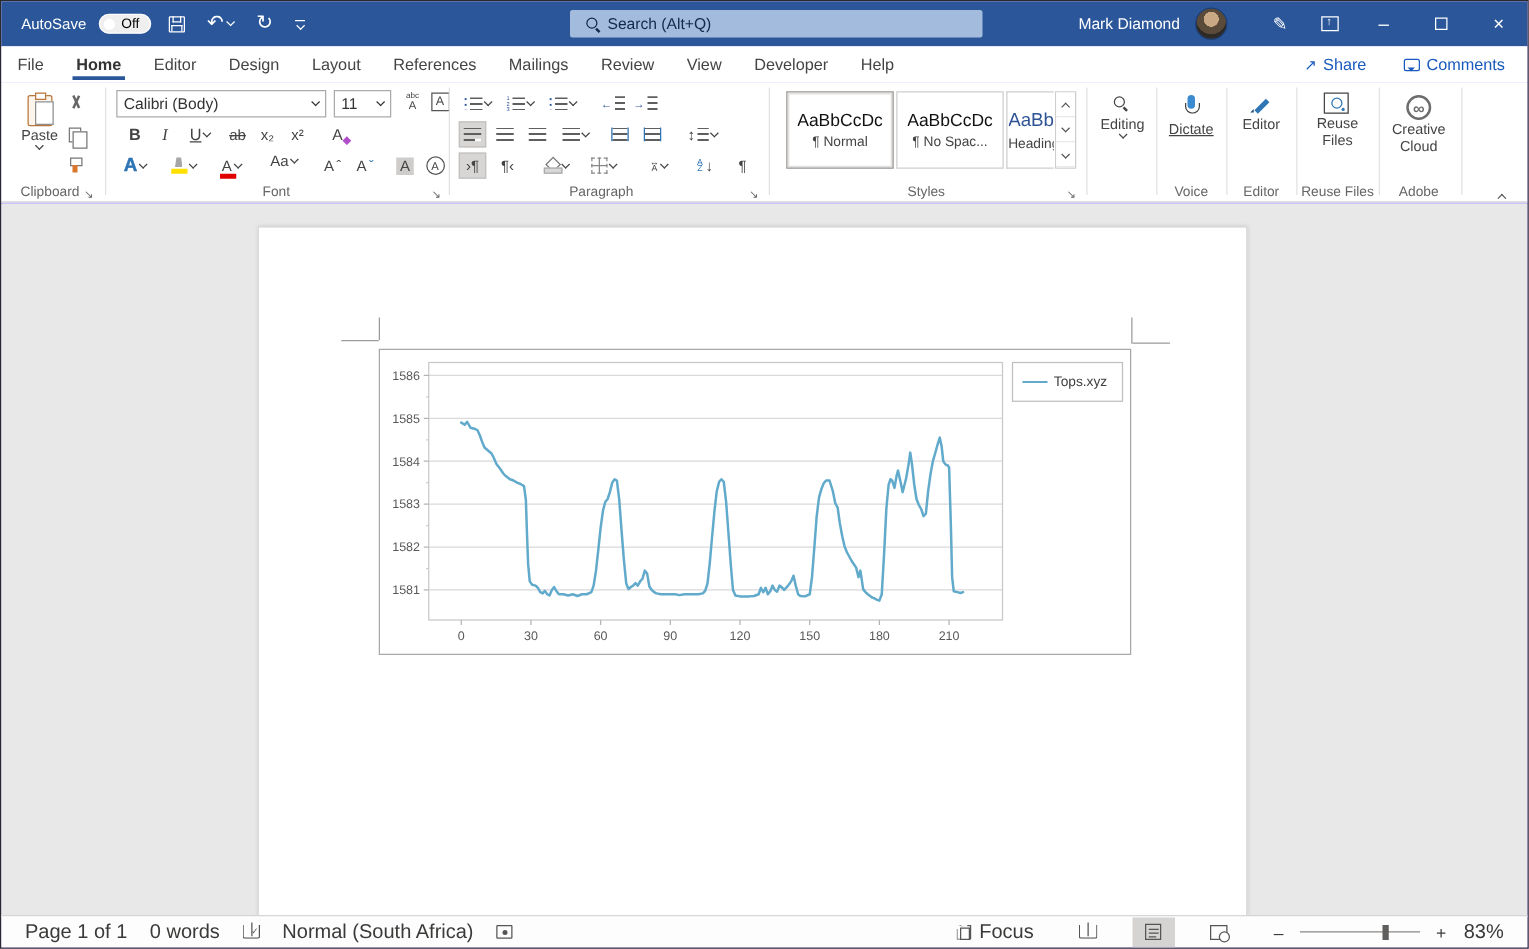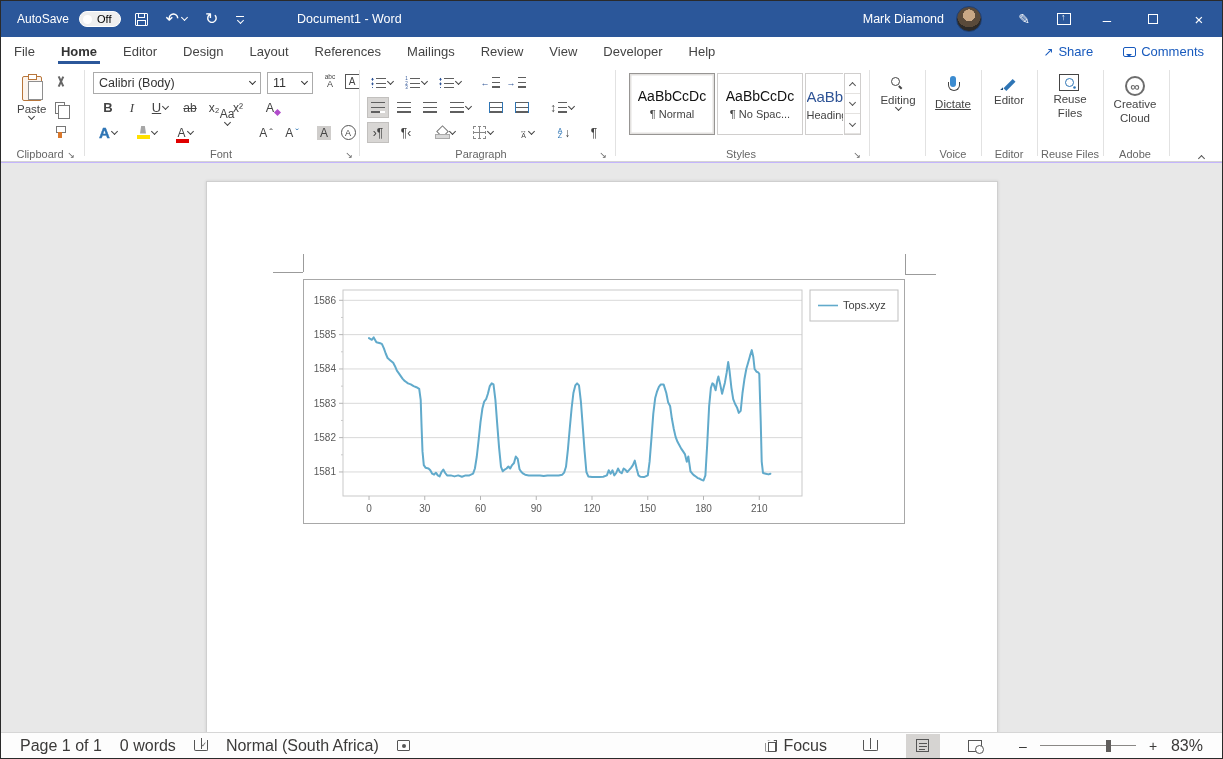--- a/index.html
+++ b/index.html
@@ -175,21 +175,24 @@
         </button>
       <button class="tb-btn">↶<span class="caret"></span></button>
       <button class="tb-btn">↻</button>
       <button class="tb-btn">
         <span class="qat-more">
             <span class="bar"></span>
             <span class="caret" style="margin-top:0"></span>
           </span>
       </button>
     </div>
-    <div id="doc-title">Document1 - Word</div>
+    <div id="title-search">
+      <span class="mag" style="position:absolute;left:12px;top:5px;"></span>
+      <span>Search (Alt+Q)</span>
+    </div>
     <div class="tb-right">
       <span id="user-name">Mark Diamond</span>
       <span id="avatar"></span>
       <button class="tb-icon-btn">
           <span class="pen-glyph">✎</span>
         </button>
       <button class="tb-icon-btn">
           <span class="ribdisp"></span>
         </button>
       <button class="winbtn">–</button>
@@ -287,21 +290,21 @@
         <span class="caret"></span>
       </button>
     <button class="smbtn" style="left:130px;top:56px;width:32px;">
         <span class="ic-highlight"></span>
         <span class="caret"></span>
       </button>
     <button class="smbtn" style="left:168px;top:56px;width:32px;">
         <span class="ic-fontcolor">A</span>
         <span class="caret"></span>
       </button>
-    <button class="smbtn" style="left:208px;top:39px;width:36px;flex-direction:column;">
+    <button class="smbtn" style="left:208px;top:52px;width:36px;">
         <span>Aa</span>
         <span class="caret"></span>
       </button>
     <button class="smbtn grow" style="left:254px;top:56px;">
         <span>A</span>
       </button>
     <button class="smbtn shrink" style="left:280px;top:56px;">
         <span>A</span>
       </button>
     <button class="smbtn" style="left:312px;top:56px;">

